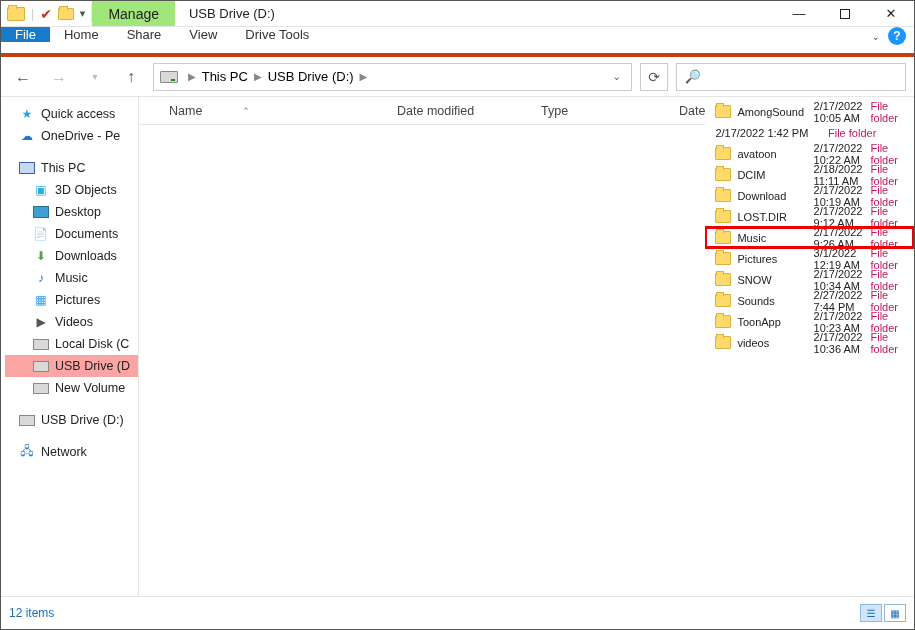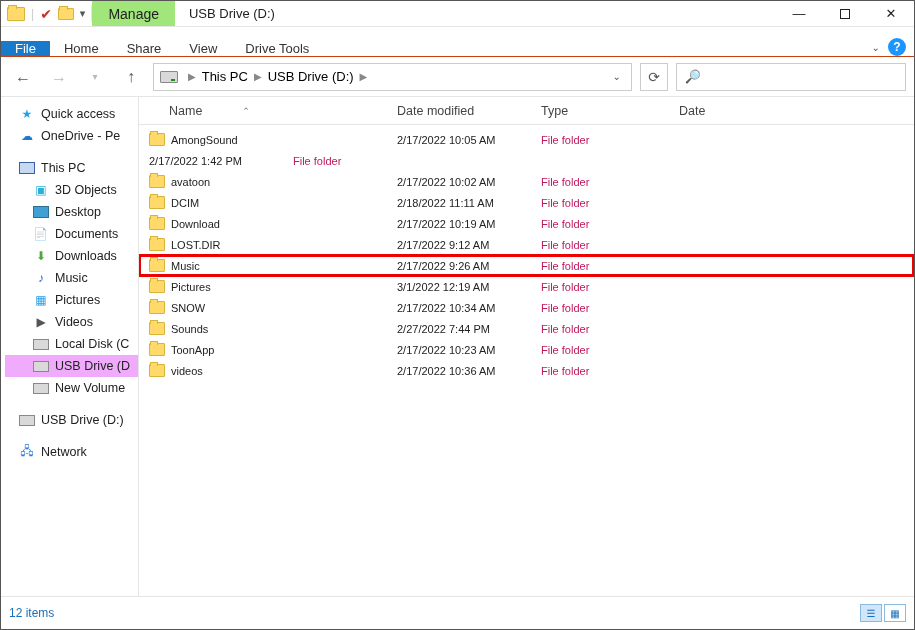--- a/index.html
+++ b/index.html
@@ -14,21 +14,21 @@
     .qat-sep { width:1px; background:#e5e5e5; margin:4px 0; }
 
     .contextual { background:#a0e67a; color:#222; display:flex; align-items:center; justify-content:center; padding:0 16px; font-size:14px; }
     .tabtitle { display:flex; align-items:center; padding:0 14px; color:#222; font-size:13px; }
     .spacer { flex:1; }
     .winbtns { display:flex; }
     .winbtn { width:46px; display:flex; align-items:center; justify-content:center; color:#222; font-size:13px; cursor:pointer; }
     .square { width:10px; height:10px; border:1px solid #222; }
 
     
-    .ribbon { height: 30px; display:flex; align-items:flex-end; border-bottom:1px solid #c2410c; font-size:13px; }
+    .ribbon { height: 30px; display:flex; align-items:flex-start; border-bottom:4px solid #c2410c; font-size:13px; }
     .ribbon .tab { display:flex; align-items:center; padding:0 14px; color:#333; cursor:pointer; }
     .ribbon .tab.file { background:#1979ca; color:#fff; }
     .ribbon-right { margin-left:auto; display:flex; align-items:center; padding-right:8px; gap:8px; }
     .help { width:18px; height:18px; border-radius:50%; background:#1b96ff; color:#fff; display:flex; align-items:center; justify-content:center; font-size:12px; font-weight:bold; }
 
     
     .navrow { height: 40px; display:flex; align-items:center; gap:8px; padding:0 8px; border-bottom:1px solid #e5e5e5; }
     .navbtn { width:28px; height:28px; display:flex; align-items:center; justify-content:center; color:#555; font-size:16px; cursor:pointer; }
     .navbtn.dis { color:#bbb; }
     .address { flex:1; height:28px; border:1px solid #ccc; display:flex; align-items:center; padding:0 6px; gap:2px; font-size:13px; }
@@ -40,39 +40,39 @@
     .search { width:230px; height:28px; border:1px solid #ccc; display:flex; align-items:center; padding:0 8px; color:#888; font-size:13px; gap:8px; }
     .search input { border:none; outline:none; flex:1; font-size:13px; color:#333; }
     .search input::placeholder { color:#8a8a8a; }
 
     
     .main { flex:1; display:flex; overflow:hidden; }
 
     .sidebar { width: 138px; border-right:1px solid #e5e5e5; padding:6px 0 6px 4px; overflow:hidden; }
     .side-item { display:flex; align-items:center; gap:6px; height:22px; padding:0 4px 0 14px; font-size:12.5px; color:#222; cursor:pointer; white-space:nowrap; overflow:hidden; text-overflow:ellipsis; }
     .side-item.sub { padding-left:28px; }
-    .side-item.selected { background:#f0abfc; }
+    .side-item.selected { background:#fca5a5; }
     .side-gap { height:10px; }
     .ico { width:16px; height:16px; flex-shrink:0; display:flex; align-items:center; justify-content:center; font-size:12px; }
     .ico.star { color:#2b9fe6; }
     .ico.cloud { color:#1c78d3; }
     .ico.pc { color:#3a5fa7; }
     .ico.obj { color:#2bb1d8; }
     .ico.doc { color:#4b9de8; }
     .ico.dl { color:#4fa63f; }
     .ico.mus { color:#2b6fd3; }
     .ico.pic { color:#2b9fe6; }
     .ico.vid { color:#555; }
     .ico.disk { color:#666; }
     .ico.net { color:#2b7dd3; }
     .ico.desk::before { content:""; width:14px; height:10px; background:#41a0d3; border:1px solid #2a6f94; display:block; }
     .ico.disk::before { content:""; width:14px; height:9px; background:#d9d9d9; border:1px solid #888; display:block; }
     .ico.pc::before { content:""; width:14px; height:10px; background:#c7d9f0; border:1px solid #3a5fa7; display:block; }
 
-    .content { flex:1; display:flex; flex-direction:column; overflow:hidden; }
+    .content { flex:1; display:flex; flex-direction:row; overflow:hidden; }
     .headers { display:flex; height:28px; align-items:center; font-size:12.5px; color:#444; border-bottom:1px solid #e5e5e5; padding-left:30px; }
     .headers .h-name { width:228px; display:flex; align-items:center; gap:40px; cursor:pointer; }
     .headers .h-date { width:144px; cursor:pointer; }
     .headers .h-type { width:110px; cursor:pointer; }
     .headers .h-size { padding-left:28px; cursor:pointer; }
     .sort-ind { font-size:9px; color:#777; }
 
     .filelist { flex:1; overflow:auto; padding-top:4px; }
     .row { display:flex; align-items:center; height:21px; padding-left:10px; font-size:11px; color:#222; cursor:pointer; }
     .row.highlighted { outline:3px solid #ef0000; outline-offset:-2px; }
@@ -232,21 +232,21 @@
         </div>
         <div class="row">
           <div class="c-date">2/17/2022 1:42 PM</div>
           <div class="c-type">File folder</div>
         </div>
         <div class="row">
           <div class="c-name">
             <span class="folder-ico"></span>
             <span>avatoon</span>
           </div>
-          <div class="c-date">2/17/2022 10:02 AM</div>
+          <div class="c-date">2/17/2022 10:22 AM</div>
           <div class="c-type">File folder</div>
         </div>
         <div class="row">
           <div class="c-name">
             <span class="folder-ico"></span>
             <span>DCIM</span>
           </div>
           <div class="c-date">2/18/2022 11:11 AM</div>
           <div class="c-type">File folder</div>
         </div>

